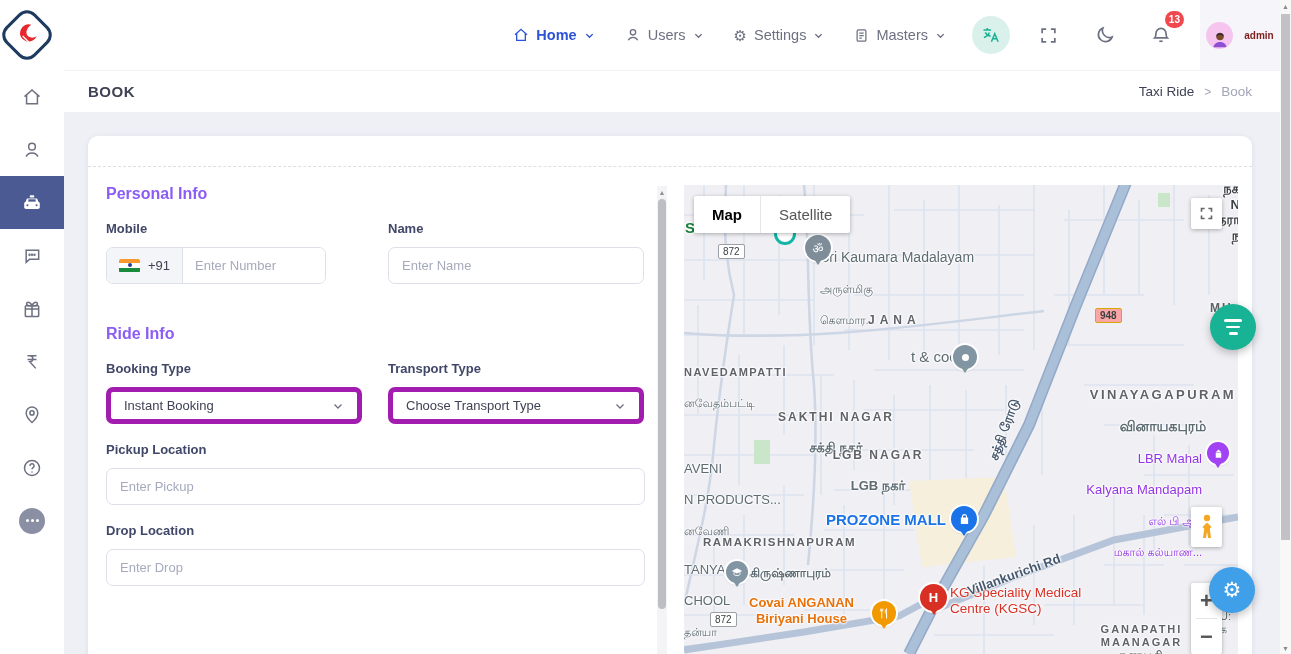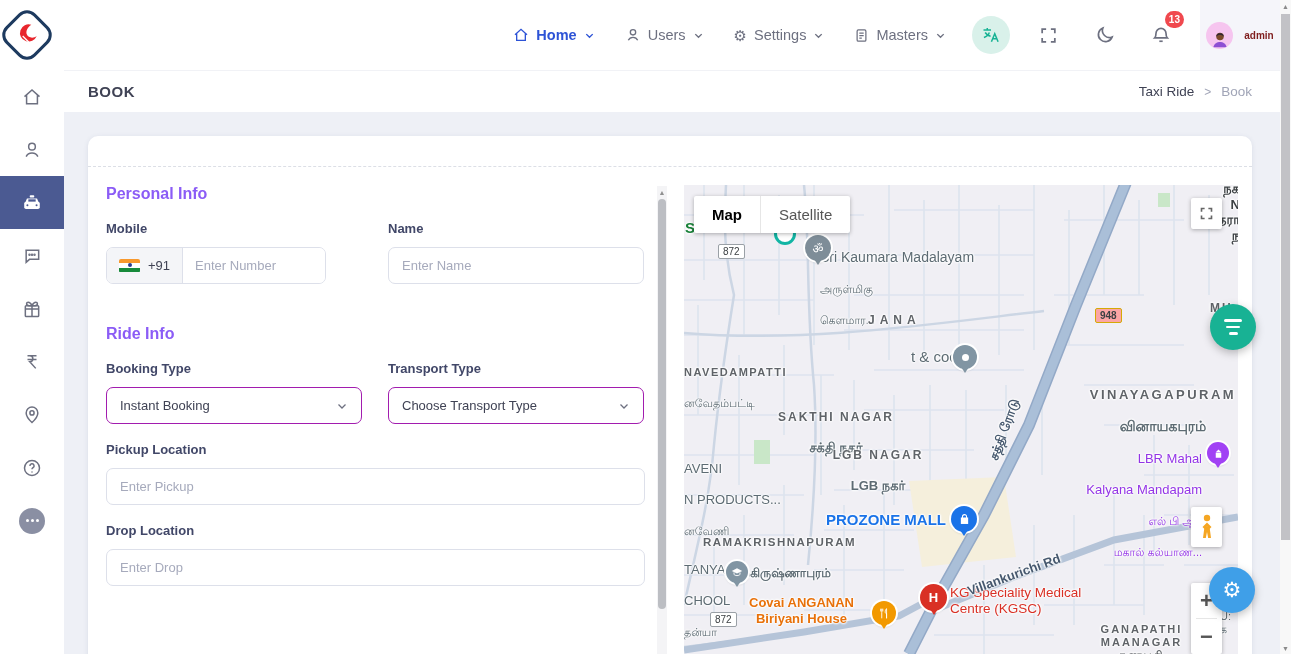--- a/index.html
+++ b/index.html
@@ -50,21 +50,21 @@
   .phone-group{position:absolute;height:37px;border:1px solid #dde0ea;border-radius:7px;display:flex;overflow:hidden;z-index:7;background:#fff;}
   .dial{display:flex;align-items:center;gap:8px;padding:0 12px;background:#f4f5f8;border-right:1px solid #dde0ea;font-size:13px;color:#3f4254;}
   .flag{width:21px;height:14px;border-radius:2px;overflow:hidden;display:block;}
   .flag i{display:block;height:4.66px;}
   .flag .f1{background:#f8992e;}
   .flag .f2{background:#fff;position:relative;}
   .flag .f2 b{position:absolute;left:50%;top:50%;width:4px;height:4px;margin:-2px 0 0 -2px;border-radius:50%;background:#2c3e8f;}
   .flag .f3{background:#178a3b;}
   .phone-group input{border:none;outline:none;flex:1;font-size:13px;padding:0 12px;color:#3f4254;font-family:inherit;}
   .phone-group input::placeholder{color:#a6aabc;}
-  .f-select{position:absolute;height:37px;border:1px solid #a21caf;border-radius:7px;display:flex;align-items:center;justify-content:space-between;padding:0 13px;font-size:13px;color:#3f4254;background:#fff;cursor:pointer;z-index:7;}
+  .f-select{position:absolute;height:37px;border:5px solid #a21caf;border-radius:7px;display:flex;align-items:center;justify-content:space-between;padding:0 13px;font-size:13px;color:#3f4254;background:#fff;cursor:pointer;z-index:7;}
   .f-select .chev{color:#6d7080;}
 
   
   .inner-scroll{position:absolute;left:657px;top:186px;width:10px;height:468px;background:#f4f4f6;z-index:8;}
   .inner-scroll .arrow{position:absolute;left:0;width:10px;height:12px;display:flex;align-items:center;justify-content:center;font-size:7px;color:#909090;}
   .inner-thumb{position:absolute;left:1px;top:13px;width:8px;height:410px;background:#bcbec3;border-radius:4px;}
 
   
   .page-scroll{position:absolute;right:0;top:0;width:11px;height:654px;background:#f8f8f8;z-index:60;}
   .page-scroll .arrow{position:absolute;left:0;width:11px;height:12px;display:flex;align-items:center;justify-content:center;font-size:7px;color:#8a8a8a;}

